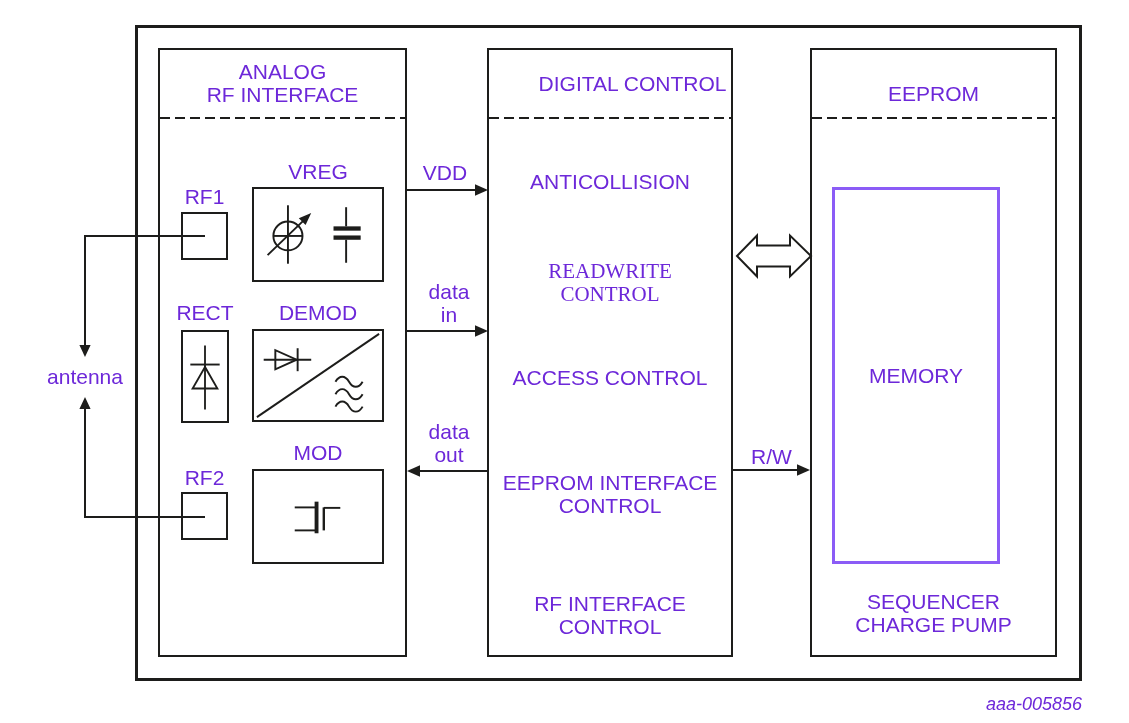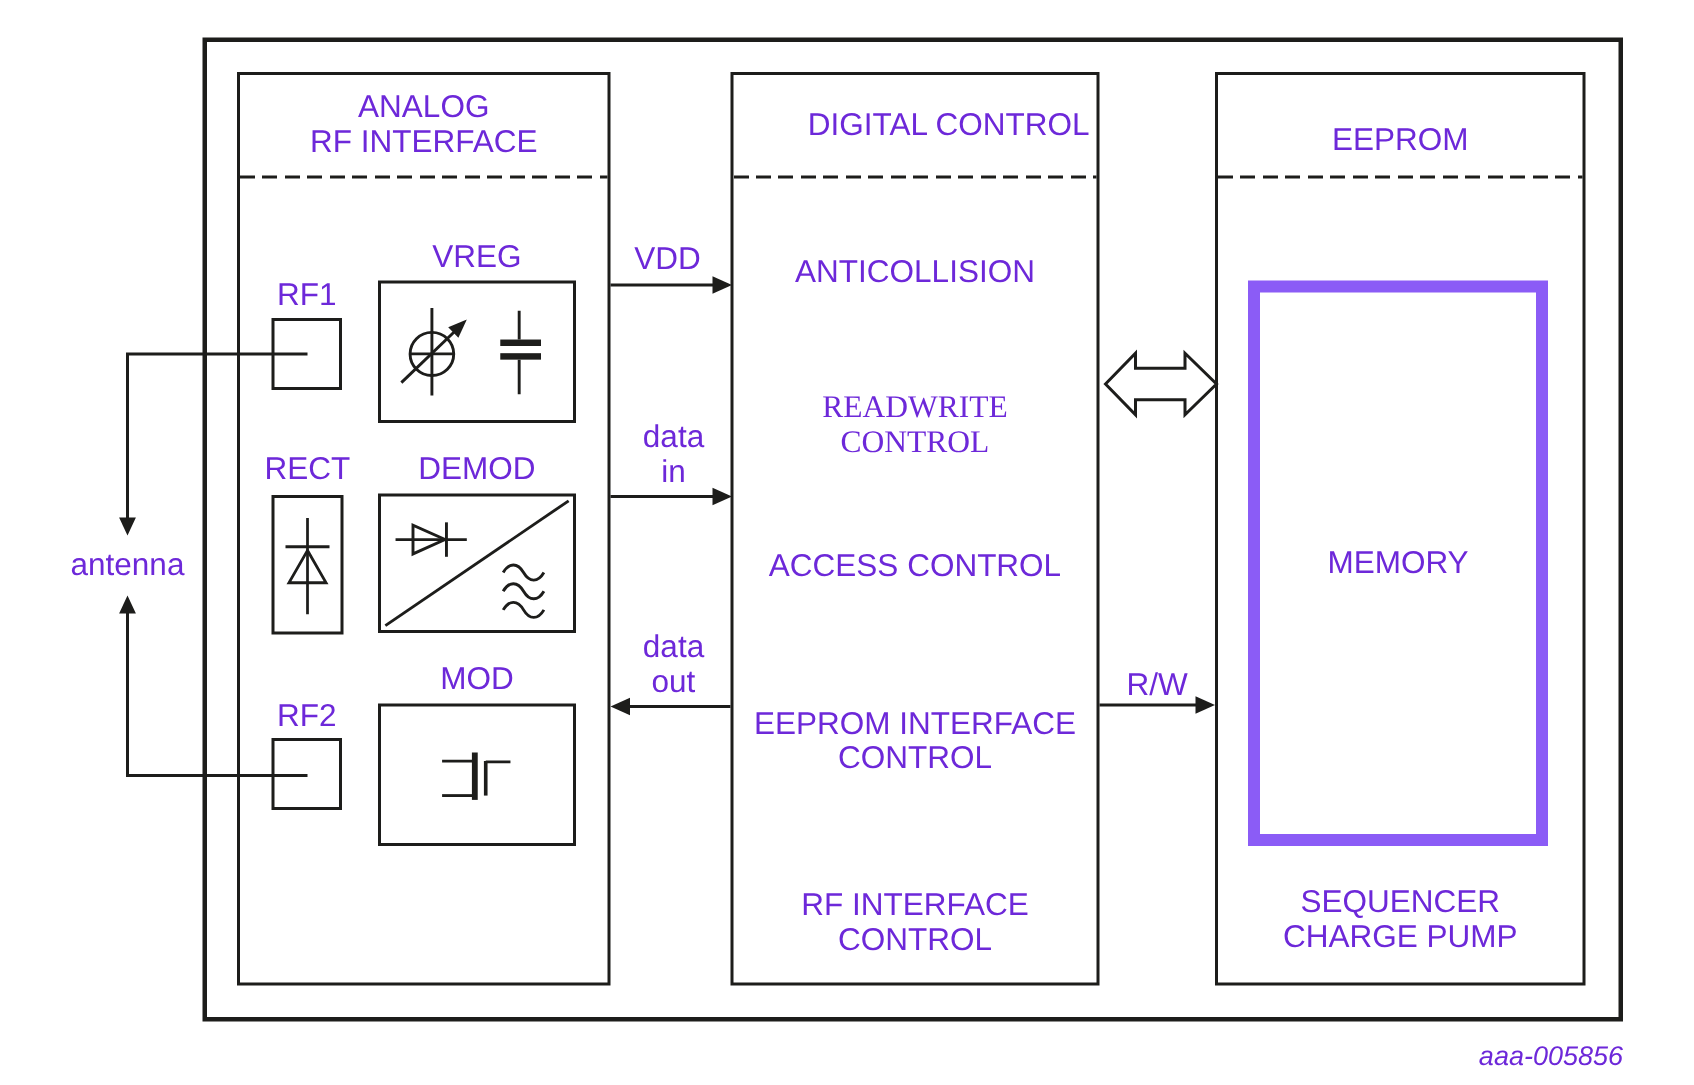--- a/index.html
+++ b/index.html
@@ -26,22 +26,22 @@
   .dashed {
     position:absolute; left:0; right:0; top:67px; height:2px;
     background:repeating-linear-gradient(90deg,#1d1d1b 0 10px,transparent 10px 15px);
   }
   .box {
     position:absolute; border:2.5px solid #1d1d1b; box-sizing:border-box;
     background:#ffffff;
   }
   .box svg { display:block; width:100%; height:100%; }
   .memory-box {
-    position:absolute; left:20px; top:137px; width:200px; height:377px;
-    border:8px solid #8b5cf6; box-sizing:border-box;
+    position:absolute; left:20px; top:137px; width:168px; height:377px;
+    border:3px solid #8b5cf6; box-sizing:border-box;
     display:flex; align-items:center; justify-content:center;
     font-size:21px; line-height:23px;
   }
   .overlay { position:absolute; left:0; top:0; pointer-events:none; }
   .caption {
     position:absolute; right:47px; top:694px; font-size:18px; line-height:20px;
     font-style:italic; text-align:right;
   }
 </style>
 </head>

